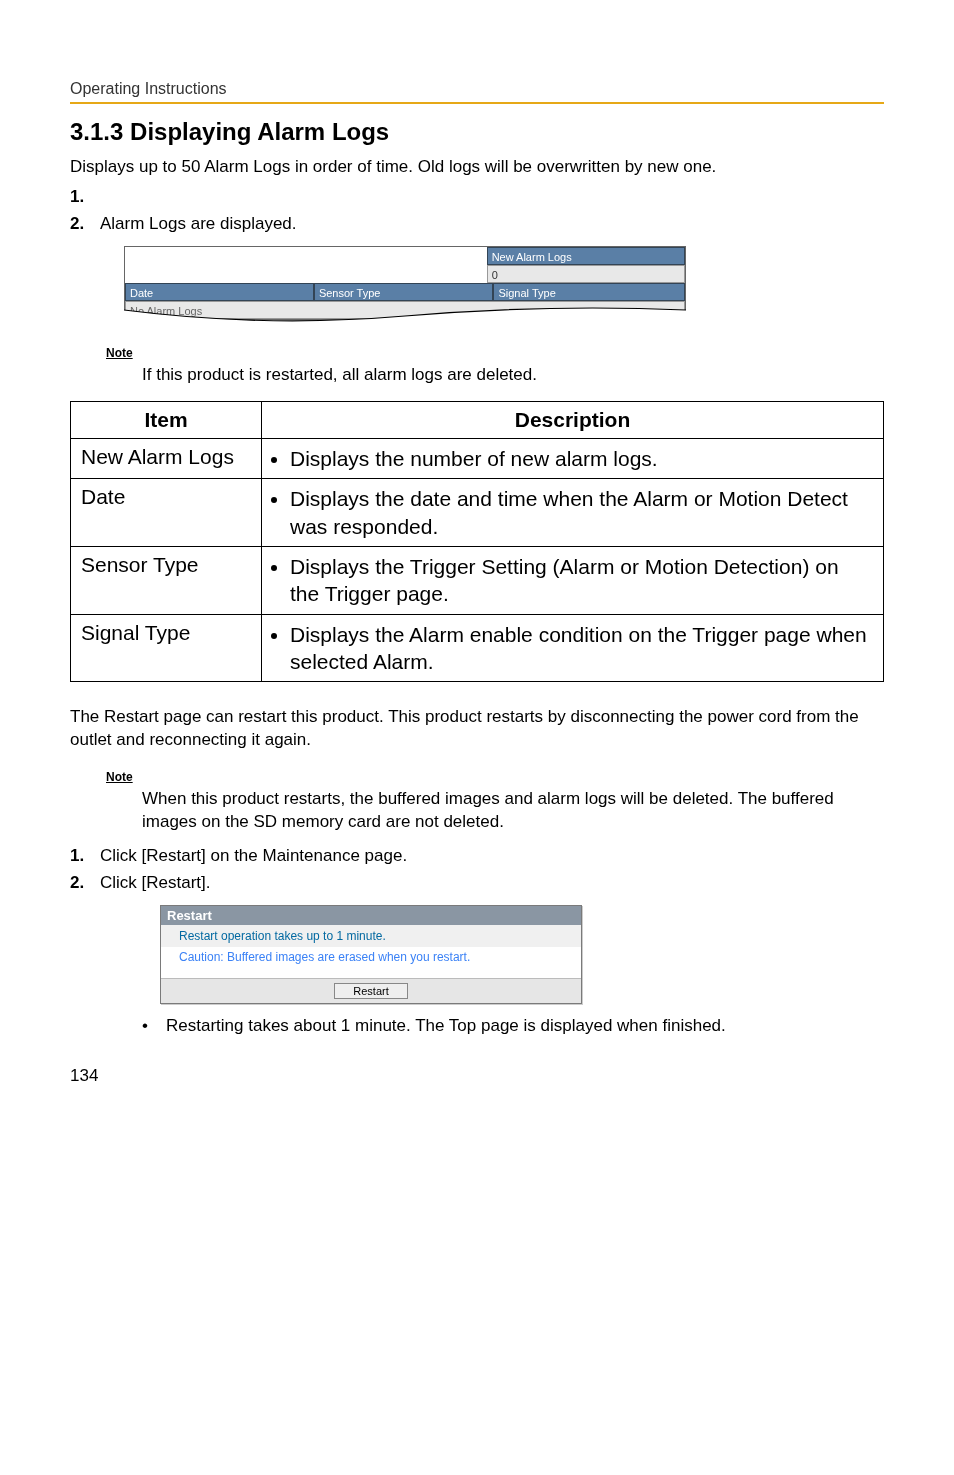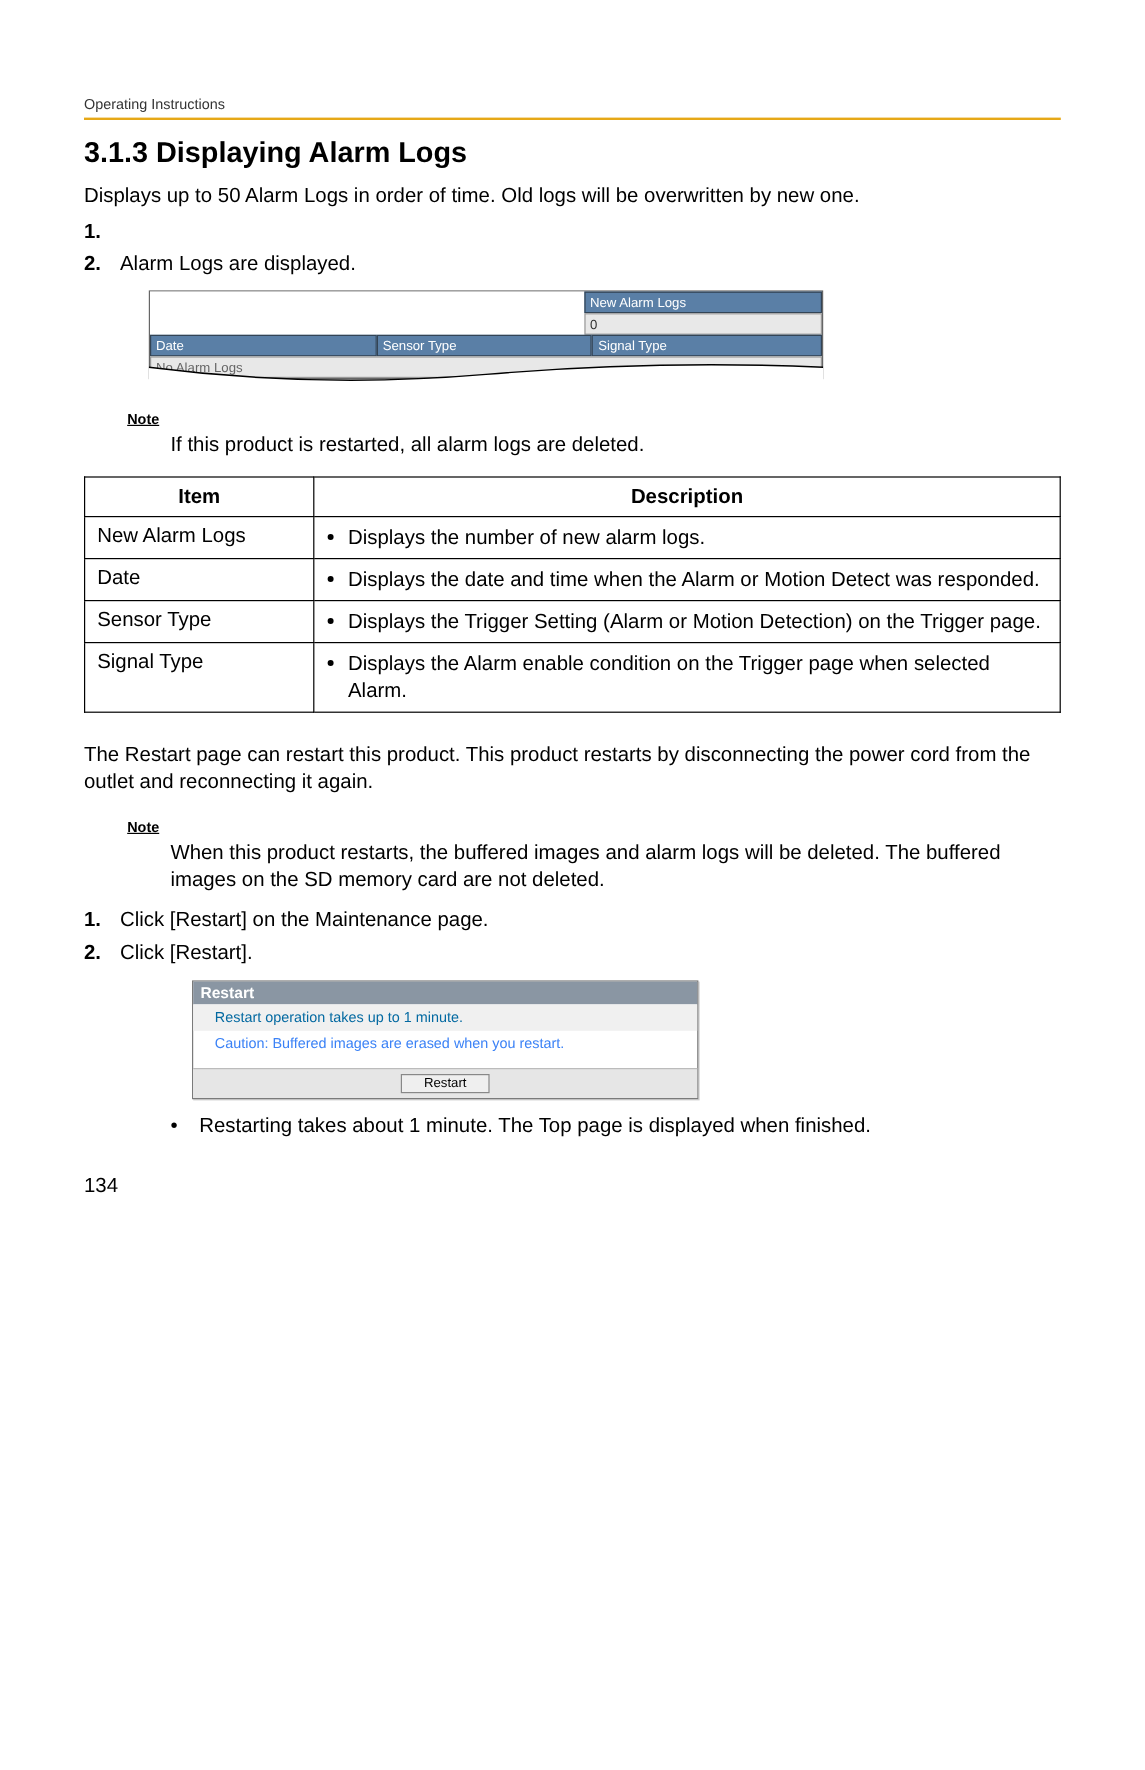--- a/index.html
+++ b/index.html
@@ -8,21 +8,21 @@
     background: #fff;
     font-family: Arial, Helvetica, sans-serif;
     color: #000;
     width: 954px;
   }
   .page {
     padding: 80px 70px 40px 70px;
     box-sizing: border-box;
   }
   .running-header {
-    font-size: 12px;
+    font-size: 16px;
     color: #333;
     padding-bottom: 4px;
     border-bottom: 2px solid #e6a817;
     margin-bottom: 14px;
   }
   h2.section-title {
     font-size: 24px;
     font-weight: bold;
     margin: 0 0 10px 0;
   }
@@ -96,21 +96,21 @@
     height: 8px;
     margin-left: 54px;
     width: 562px;
   }
   .curve-mask svg { width: 100%; height: 22px; position: absolute; top: -14px; }
   
   table.deftable {
     border-collapse: collapse;
     width: 100%;
     margin: 14px 0 24px 0;
-    font-size: 17px;
+    font-size: 21px;
   }
   table.deftable th, table.deftable td {
     border: 1px solid #000;
     padding: 6px 10px;
     vertical-align: top;
     text-align: left;
   }
   table.deftable th {
     font-weight: bold;
     text-align: center;

